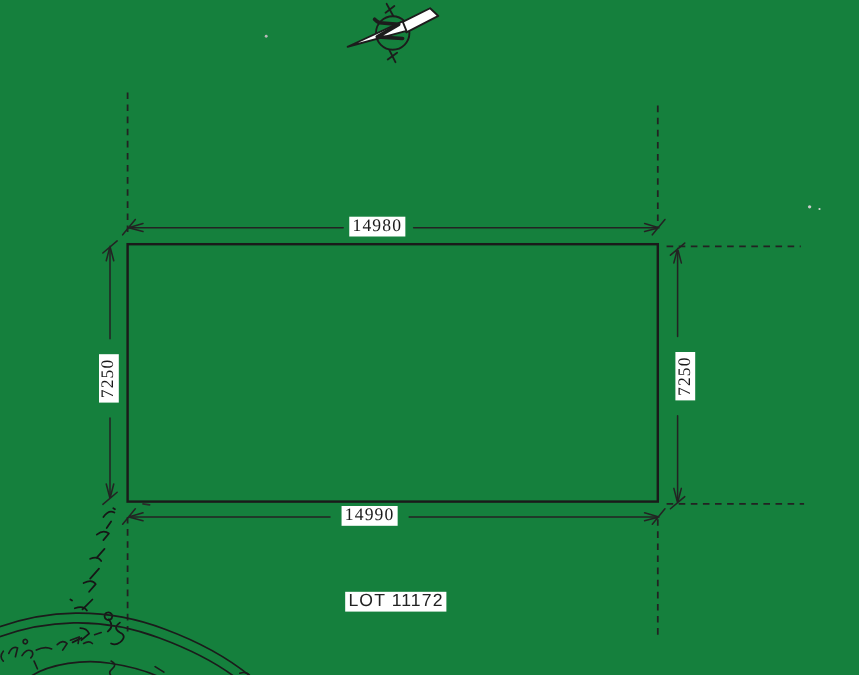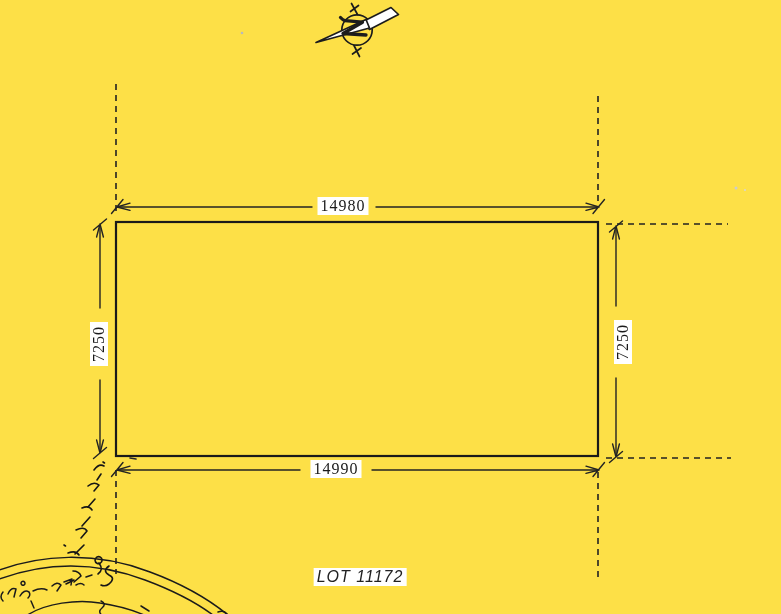--- a/index.html
+++ b/index.html
@@ -1,19 +1,19 @@
 <!DOCTYPE html>
 <html><head>
 <meta charset="utf-8">
 <style>
   html,body{margin:0;padding:0;background:#ffffff;}
   .page{
     position:relative;
     width:781px;height:614px;
-    background:#fde047;
+    background:#15803d;
     overflow:hidden;
     font-family:"Liberation Serif", serif;
     color:#1c1c1c;
   }
   .plan-svg{position:absolute;left:0;top:0;}
   .label{
     position:absolute;
     transform:translate(-50%,-50%);
     white-space:nowrap;
     background:#ffffff;
@@ -137,15 +137,15 @@
   </svg>
 
   <div class="label dim-label" style="left:343px;top:206px;">14980</div>
 
   <div class="label dim-label" style="left:336px;top:469px;text-align:right;">14990</div>
 
   <div class="label dim-label vert" style="left:99px;top:344px;">7250</div>
 
   <div class="label dim-label vert" style="left:623px;top:342px;">7250</div>
 
-  <div class="label lot-label" style="left:360px;top:577px;font-style:italic;">LOT 11172</div>
+  <div class="label lot-label" style="left:360px;top:547px;">LOT 11172</div>
 
 </div>
 
 </body></html>

